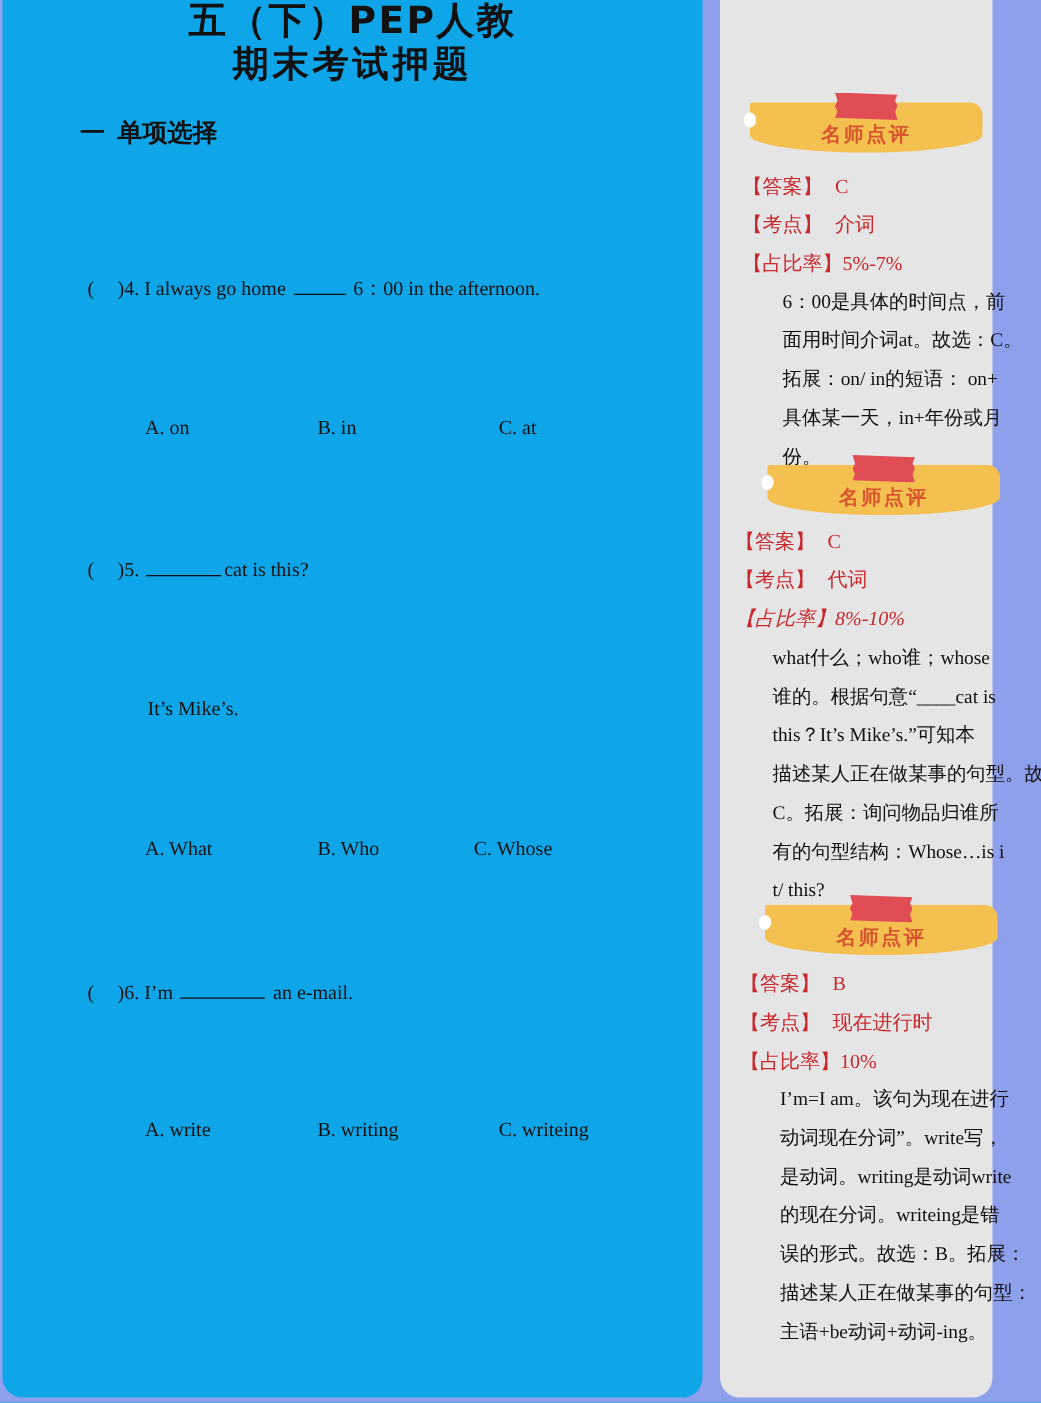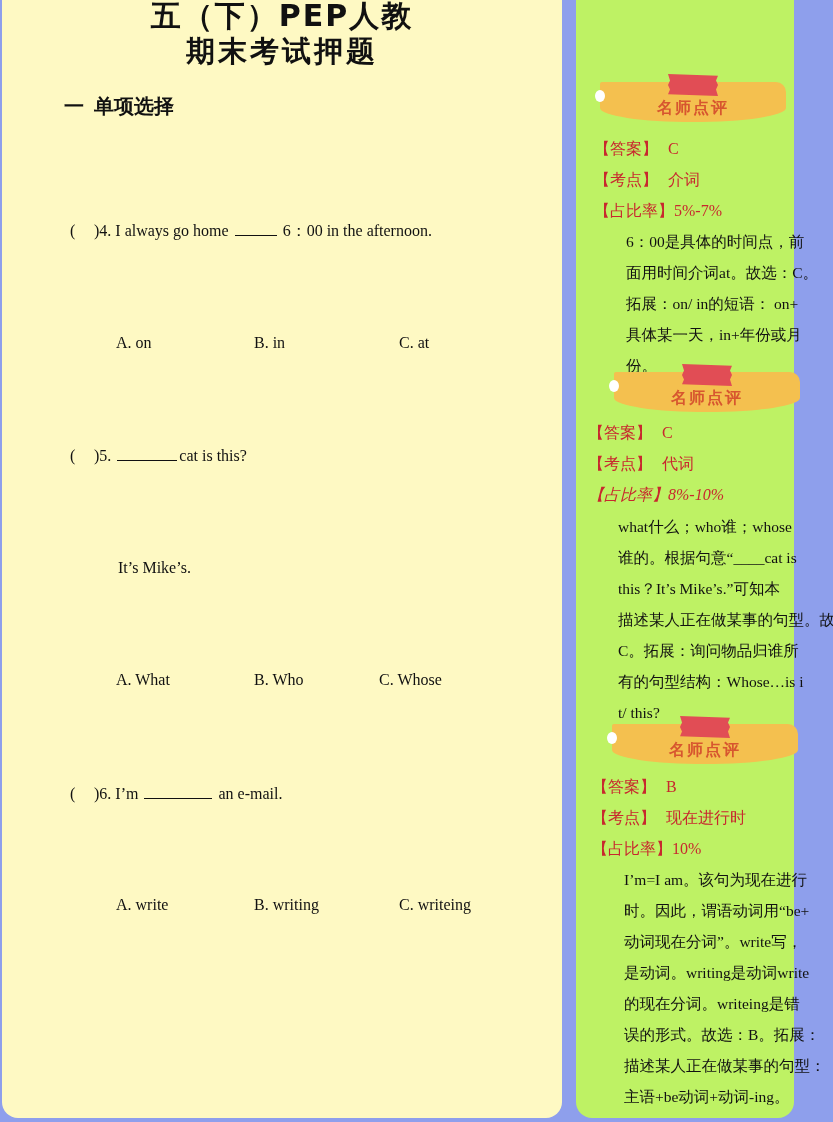--- a/index.html
+++ b/index.html
@@ -5,25 +5,25 @@
   html, body { margin: 0; padding: 0; }
   body {
     width: 833px; height: 1122px; overflow: hidden;
     background: #8e9fec;
     position: relative;
     font-family: "Liberation Serif", "DejaVu Serif", serif;
     color: #111;
   }
   .panel-left {
     position: absolute; left: 2px; top: 0; width: 560px; height: 1118px;
-    background: #fef9c3; border-radius: 0 0 16px 16px; text-decoration: underline;
+    background: #0ea5e9; border-radius: 0 0 16px 16px; text-decoration: underline;
   }
   .panel-right {
     position: absolute; left: 576px; top: 0; width: 218px; height: 1118px;
-    background: #bef264; border-radius: 0 0 16px 16px;
+    background: #e5e5e5; border-radius: 0 0 16px 16px;
   }
   .title {
     position: absolute; left: 0; width: 560px; text-align: center;
     font-family: "DejaVu Sans", sans-serif; font-weight: bold; color: #111;
     letter-spacing: 2px;
   }
   .title.l1 { top: -4px; font-size: 30px; }
   .title.l2 { top: 32px; font-size: 29px; letter-spacing: 3px; }
   .section {
     position: absolute; left: 62px; top: 93px;
@@ -152,21 +152,20 @@
     <div class="band"></div>
     <div class="notch"></div>
     <div class="tape"></div>
     <div class="label">名师点评</div>
   </div>
   <div class="meta" style="left:16px; top:777px;"><span class="k">【答案】</span><span class="v">B</span></div>
   <div class="meta" style="left:16px; top:808px;"><span class="k">【考点】</span><span class="v">现在进行时</span></div>
   <div class="meta" style="left:16px; top:839px;"><span class="k">【占比率】</span><span>10%</span></div>
   <div class="expl" style="left:16px; top:864px;">
     <div>I’m=I am。该句为现在进行</div>
-    <div>时。因此，谓语动词用“be+</div>
     <div>动词现在分词”。write写，</div>
     <div>是动词。writing是动词write</div>
     <div>的现在分词。writeing是错</div>
     <div>误的形式。故选：B。拓展：</div>
     <div>描述某人正在做某事的句型：</div>
     <div>主语+be动词+动词-ing。</div>
   </div>
 </div>
 
 </body></html>

